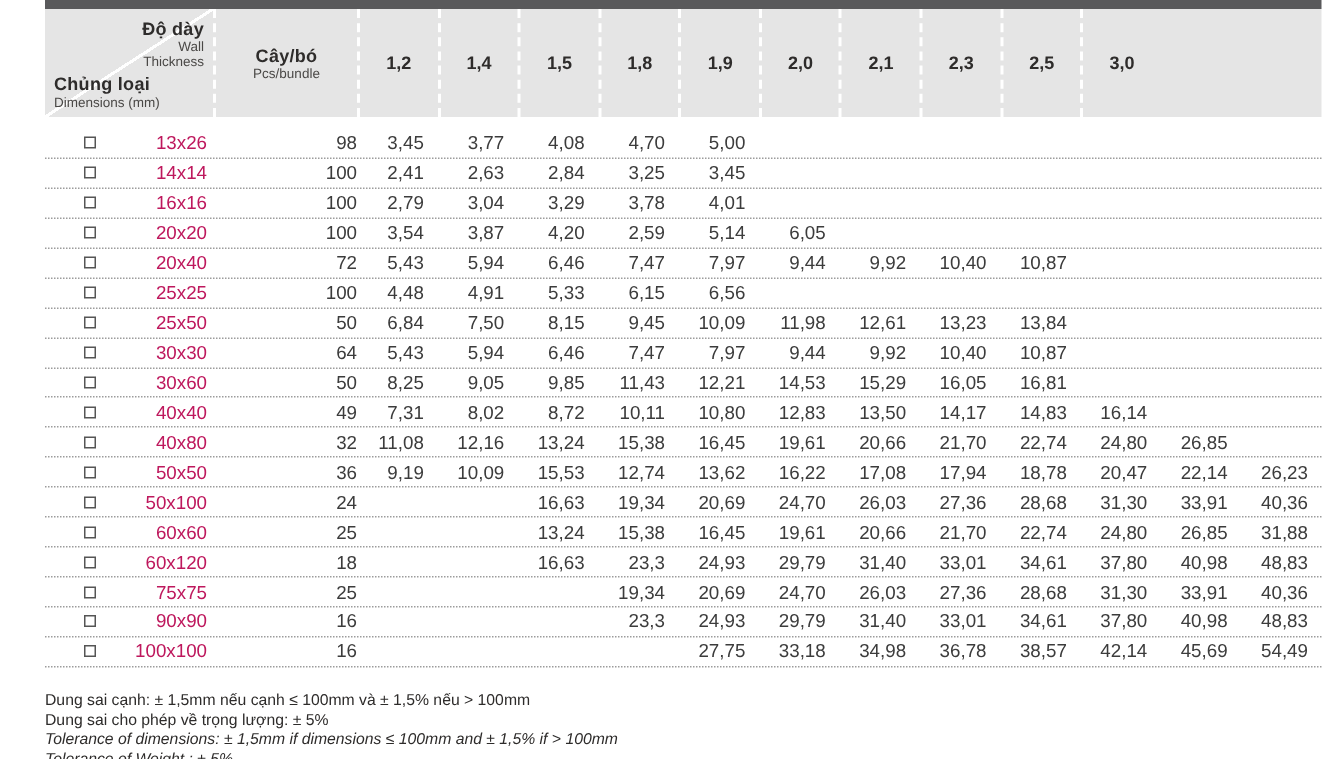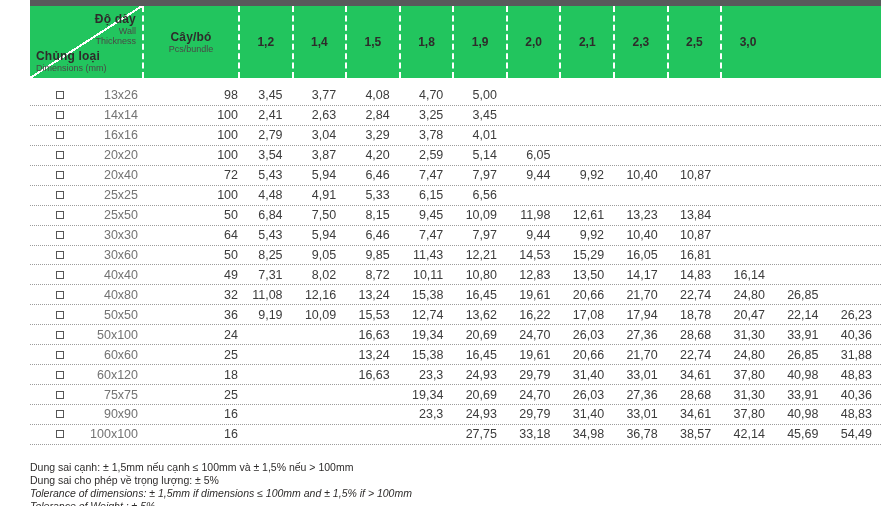--- a/index.html
+++ b/index.html
@@ -11,21 +11,21 @@
   .table-wrap { position: absolute; left: 30px; top: 0; width: 851px; }
   .topbar { height: 6px; background: #59595b; }
 
   .grid {
     display: grid;
     grid-template-columns: 36px 76px 96px repeat(12, 1fr);
     width: 100%;
   }
 
   
-  .header { background: #22c55e; height: 72px; }
+  .header { background: #e5e5e5; height: 72px; }
   .header .cell { position: relative; }
   .cell.diag {
     grid-column: span 2;
     background-image: linear-gradient(to bottom right,
       rgba(255,255,255,0) calc(50% - 1px),
       #ffffff calc(50% - 1px),
       #ffffff calc(50% + 1px),
       rgba(255,255,255,0) calc(50% + 1px));
   }
   .diag-top { position: absolute; top: 6px; right: 6px; text-align: right; }
@@ -37,21 +37,21 @@
     border-left: 2px dashed #ffffff;
     display: flex; flex-direction: column; align-items: center; justify-content: center;
   }
   .cell.th { font-size: 12px; font-weight: bold; color: #2e2c2b; }
 
   
   .tbody { margin-top: 8px; }
   .row { height: 19.95px; border-bottom: 1px dotted #9c9c9c; align-items: center; }
   .sqwrap { display: flex; align-items: center; justify-content: flex-end; padding-right: 2px; }
   .sq { display: inline-block; width: 8px; height: 8px; border: 1px solid #555; background: #fff; }
-  .dim { font-size: 12.5px; text-align: right; padding-right: 4px; color: #737373; }
+  .dim { font-size: 12.5px; text-align: right; padding-right: 4px; color: #be185d; }
   .pcsv { font-size: 12.5px; text-align: right; color: #3c3c3c; }
   .val { font-size: 12.5px; text-align: right; padding-right: 9px; color: #3c3c3c; }
 
   
   .footer { position: absolute; left: 30px; top: 461px; width: 851px; display: flex; flex-direction: column; }
   .foot { font-size: 10.5px; line-height: 1.25; color: #2e2c2b; }
   .foot-left { width: 460px; }
   .foot-right { font-style: italic; }
 </style>
 </head>

